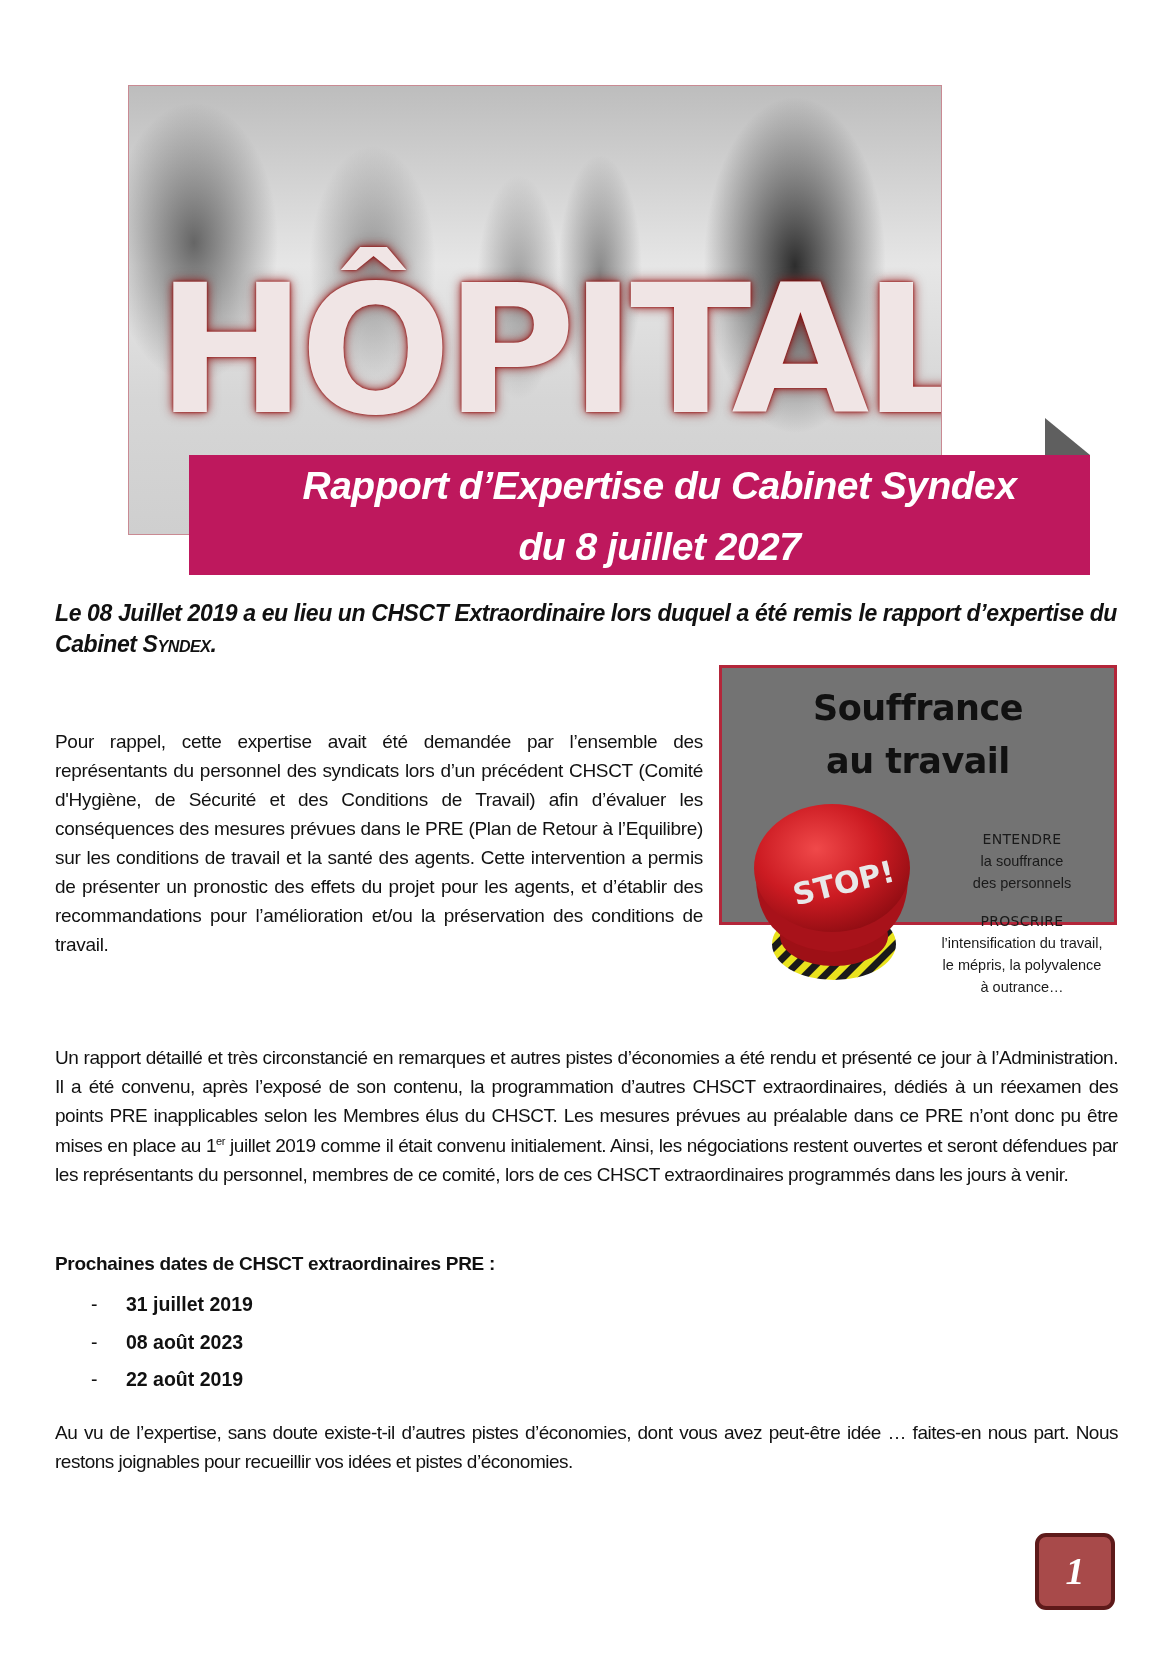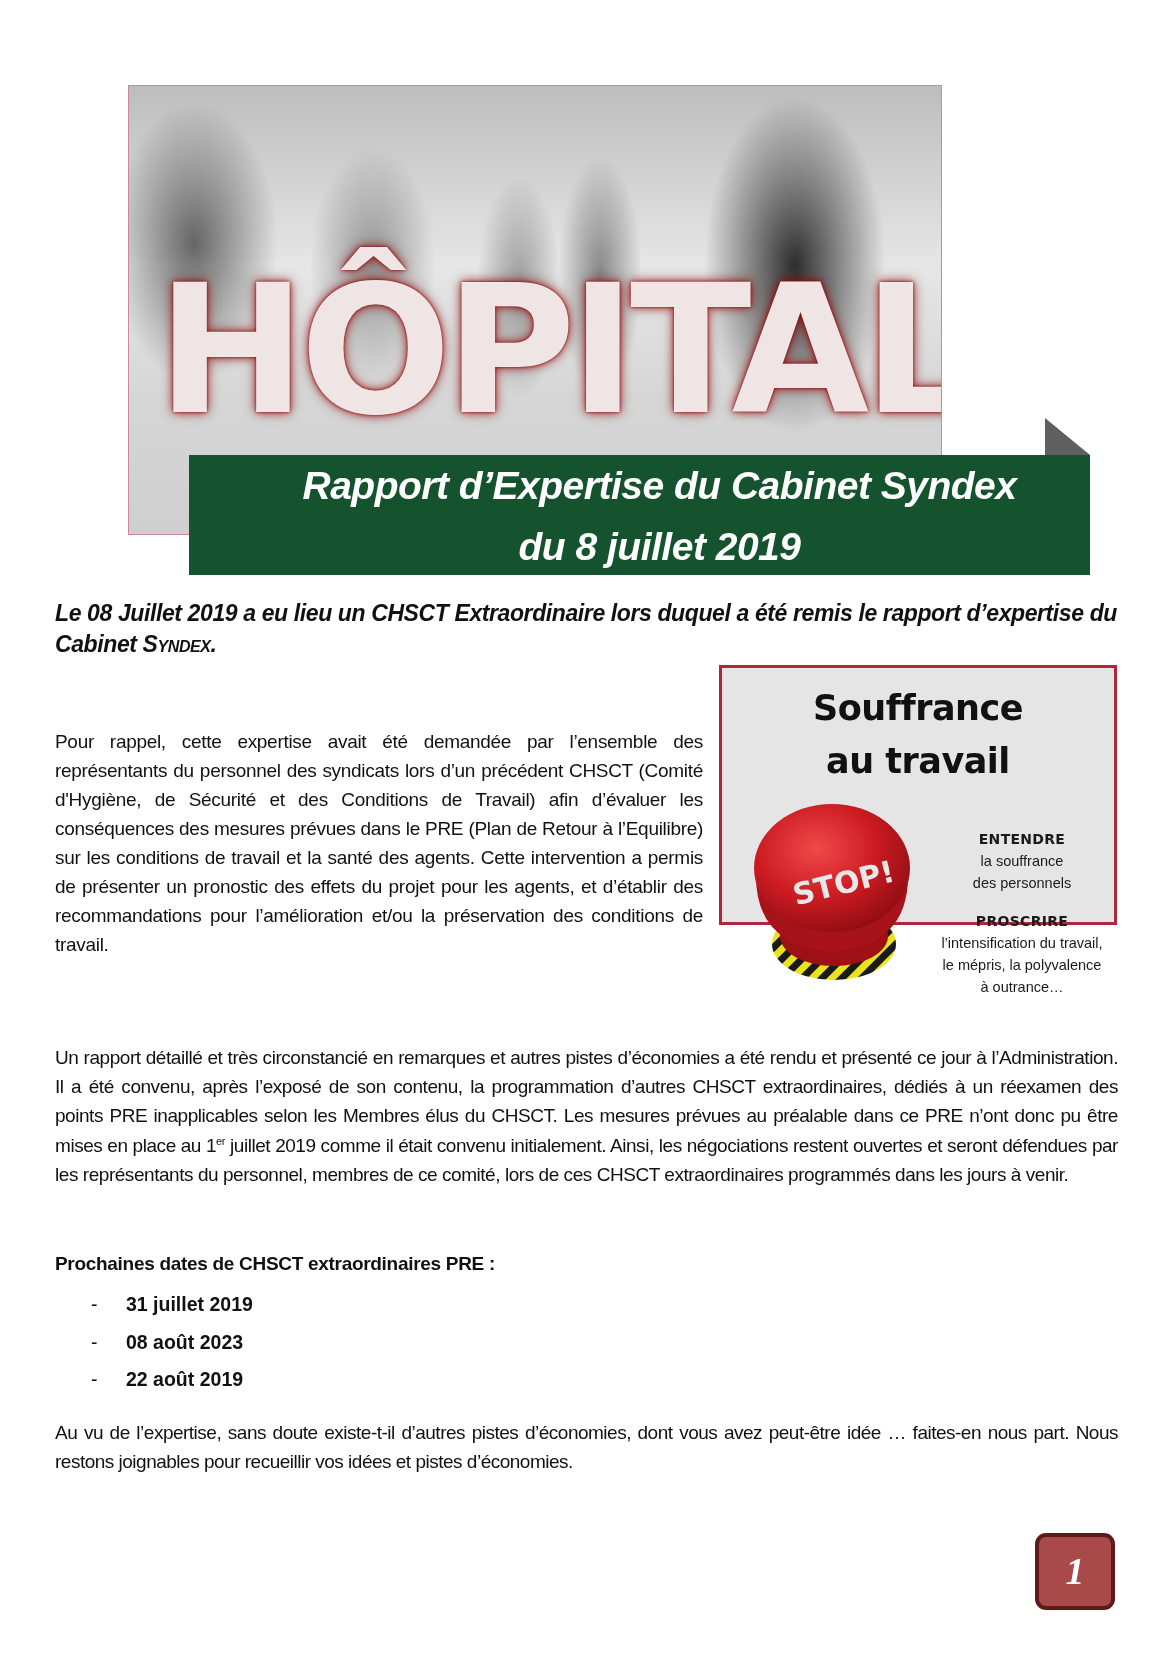--- a/index.html
+++ b/index.html
@@ -28,21 +28,21 @@
     white-space: nowrap;
   }
 
   
   .fold {
     position: absolute; left: 1045px; top: 418px; width: 0; height: 0;
     border-left: 45px solid #5f5f5f; border-top: 37px solid transparent;
   }
   .banner {
     position: absolute; left: 189px; top: 455px; width: 901px; height: 120px;
-    background: #14532d;
+    background: #be185d;
     color: #ffffff; text-align: center;
     font-family: "Liberation Sans", sans-serif; font-style: italic; font-weight: bold;
   }
   .banner .line1 { position: absolute; left: 0; right: 0; top: 6px; font-size: 39px; line-height: 50px; letter-spacing: -0.5px; padding-left: 40px; }
   .banner .line2 { position: absolute; left: 0; right: 0; top: 67px; font-size: 39px; line-height: 50px; letter-spacing: -0.5px; padding-left: 40px; }
 
   
   .lead {
     position: absolute; left: 55px; top: 598px; width: 1062px;
     font-weight: bold; font-size: 23px; line-height: 31px; text-align: justify;
@@ -53,34 +53,34 @@
 
   
   .intro {
     position: absolute; left: 55px; top: 727px; width: 648px;
     font-size: 19px; line-height: 29px; text-align: justify; letter-spacing: -0.3px;
   }
 
   
   .poster {
     position: absolute; left: 719px; top: 665px; width: 398px; height: 260px;
-    border: 3px solid #b3263a; background: #e5e5e5;
+    border: 3px solid #b3263a; background: #737373;
   }
   .poster .p-title {
     position: absolute; left: 0; right: 0; top: 14px; text-align: center;
     font-family: "DejaVu Sans", sans-serif; font-weight: bold; font-size: 35px; line-height: 53px; color: #111;
     letter-spacing: -0.5px;
   }
   .stop-btn { position: absolute; left: 20px; top: 128px; width: 180px; height: 200px; }
   .poster .p-text {
     position: absolute; left: 210px; width: 180px; text-align: center; font-size: 14.5px; line-height: 22px; color: #1a1a1a;
   }
   .poster .p-text.a { top: 160px; }
   .poster .p-text.b { top: 242px; }
-  .poster .p-strong { font-family: "DejaVu Sans", sans-serif; font-weight: bold; font-size: 14px; letter-spacing: 0.3px; }
+  .poster .p-strong { font-family: "DejaVu Sans", sans-serif; font-weight: normal; font-size: 14px; letter-spacing: 0.3px; }
 
   
   .body-para {
     position: absolute; left: 55px; top: 1043px; width: 1063px;
     font-size: 19px; line-height: 29.2px; text-align: justify; letter-spacing: -0.45px;
   }
   .body-para sup { font-size: 11px; line-height: 0; vertical-align: super; }
 
   .dates-heading {
     position: absolute; left: 55px; top: 1250px;
@@ -107,21 +107,21 @@
 </head>
 <body>
 
 <div class="hero">
   <div class="hero-word">HÔPITAL</div>
 </div>
 <div class="fold"></div>
 
 <div class="banner">
   <div class="line1">Rapport d’Expertise du Cabinet Syndex</div>
-  <div class="line2">du 8 juillet 2019</div>
+  <div class="line2">du 8 juillet 2027</div>
 </div>
 
 <p class="lead"><span>Le 08 Juillet 2019 a eu lieu un CHSCT Extraordinaire lors duquel a été remis le rapport d’expertise du Cabinet </span><span class="smallcaps">Syndex</span><span>.</span></p>
 
 <p class="intro">Pour rappel, cette expertise avait été demandée par l’ensemble des représentants du personnel des syndicats lors d’un précédent CHSCT (Comité d'Hygiène, de Sécurité et des Conditions de Travail) afin d’évaluer les conséquences des mesures prévues dans le PRE (Plan de Retour à l’Equilibre) sur les conditions de travail et la santé des agents. Cette intervention a permis de présenter un pronostic des effets du projet pour les agents, et d’établir des recommandations pour l’amélioration et/ou la préservation des conditions de travail.</p>
 
 <div class="poster">
   <div class="p-title">
     <div>Souffrance</div>
     <div>au travail</div>

